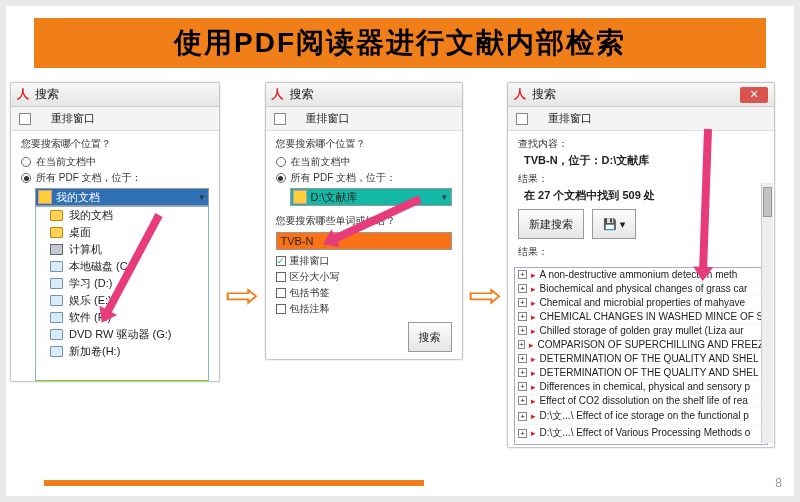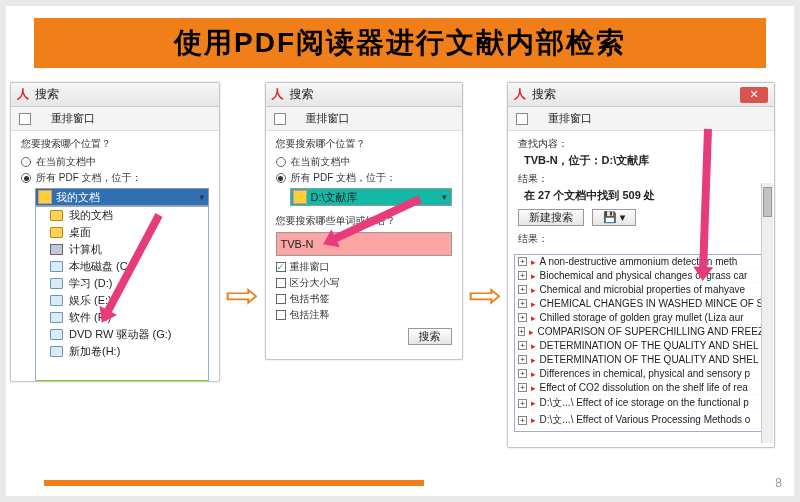--- a/index.html
+++ b/index.html
@@ -70,27 +70,27 @@
     font-size:11px; margin-top:0;
   }
   .folder-list .item {
     display:flex; align-items:center; gap:6px;
     padding:1px 6px 1px 14px;
   }
   .fld { width:13px; height:11px; background:#ffd257; border:1px solid #b88900; border-radius:1px; }
   .drv { width:13px; height:11px; background:#d9ebf7; border:1px solid #6f92b6; border-radius:1px; }
   .comp { width:13px; height:11px; background:#c0c9d6; border:1px solid #666; }
   .input-line {
-    border:1px solid #999; background:#fca5a5; height:24px;
+    border:1px solid #999; background:#f97316; height:18px;
     display:flex; align-items:center; padding:0 4px; margin:4px 0;
   }
   .btn {
     display:inline-flex; align-items:center; justify-content:center;
     border:1px solid #999; background:linear-gradient(#fdfdfd,#e5e5e5);
-    padding:1px 10px; height:17px; font-size:11px;
+    padding:1px 10px; height:30px; font-size:11px;
   }
   .results {
     border:1px solid #aac; background:#fff;
     font-size:10px; height:178px; overflow:hidden;
     margin:2px 6px 4px 6px;
   }
   .results .row {
     display:flex; align-items:center; gap:4px;
     padding:1px 3px; border-bottom:1px dotted #eef;
     white-space:nowrap; overflow:hidden;

